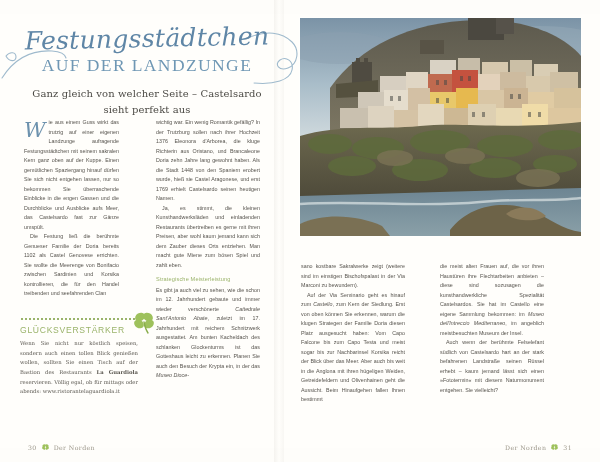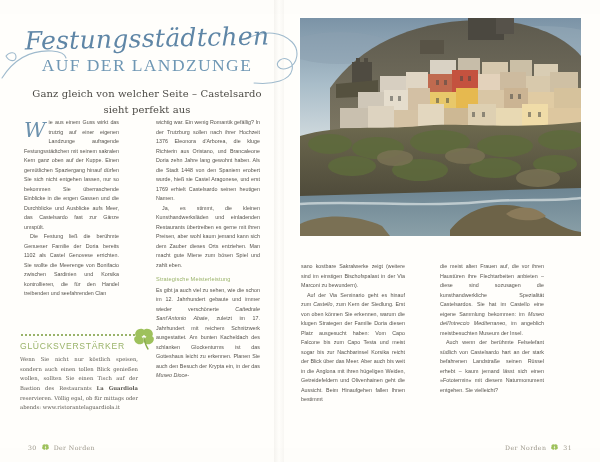--- a/index.html
+++ b/index.html
@@ -93,21 +93,21 @@
     font-size:5.6px;
     color:#9ab36a;
     letter-spacing:.15px;
     margin:5px 0 1px 0;
   }
   .it{font-style:italic;}
   .bd{font-weight:bold;}
 
   
   #lucky-box{
-    position:absolute;left:20px;top:334px;width:120px;
+    position:absolute;left:20px;top:318px;width:120px;
   }
   .dots-rule{
     width:120px;height:2px;
     background-image:radial-gradient(circle,#9ab36a 0.8px, rgba(0,0,0,0) 1px);
     background-size:4px 2px;background-repeat:repeat-x;
   }
   #lucky-title{
     font-family:"Liberation Sans", sans-serif;
     font-size:8.6px;
     letter-spacing:.7px;

